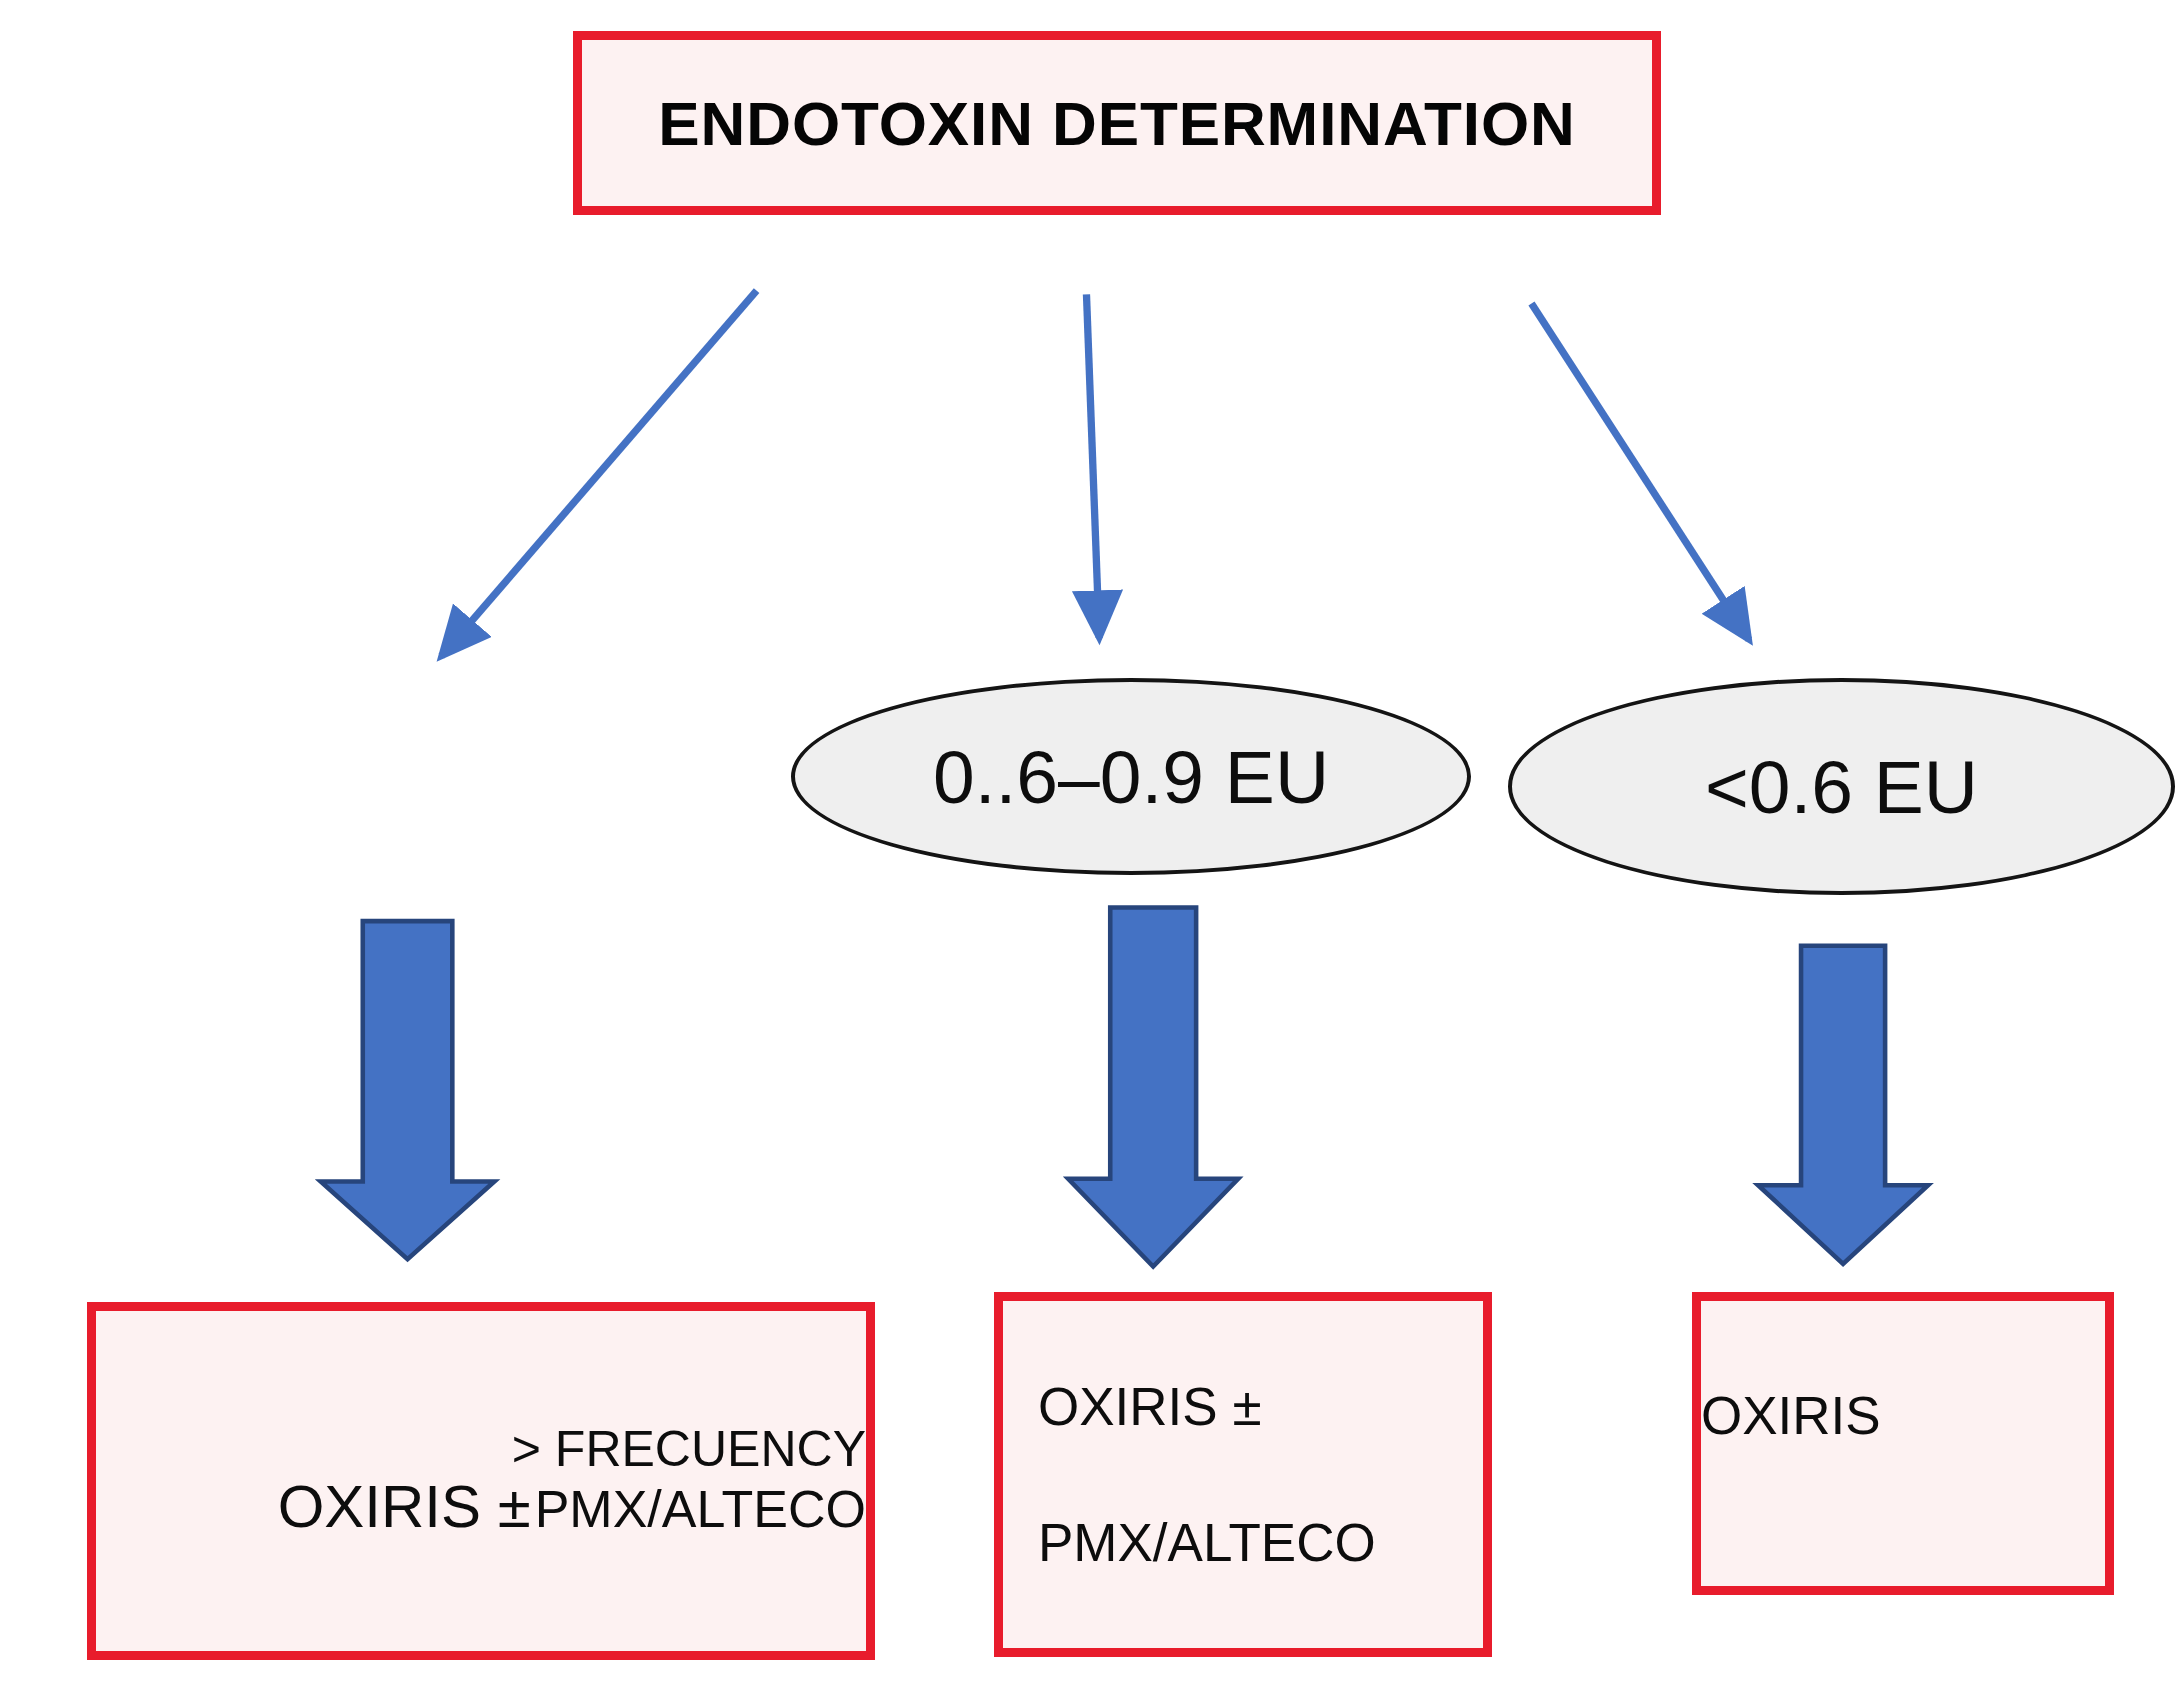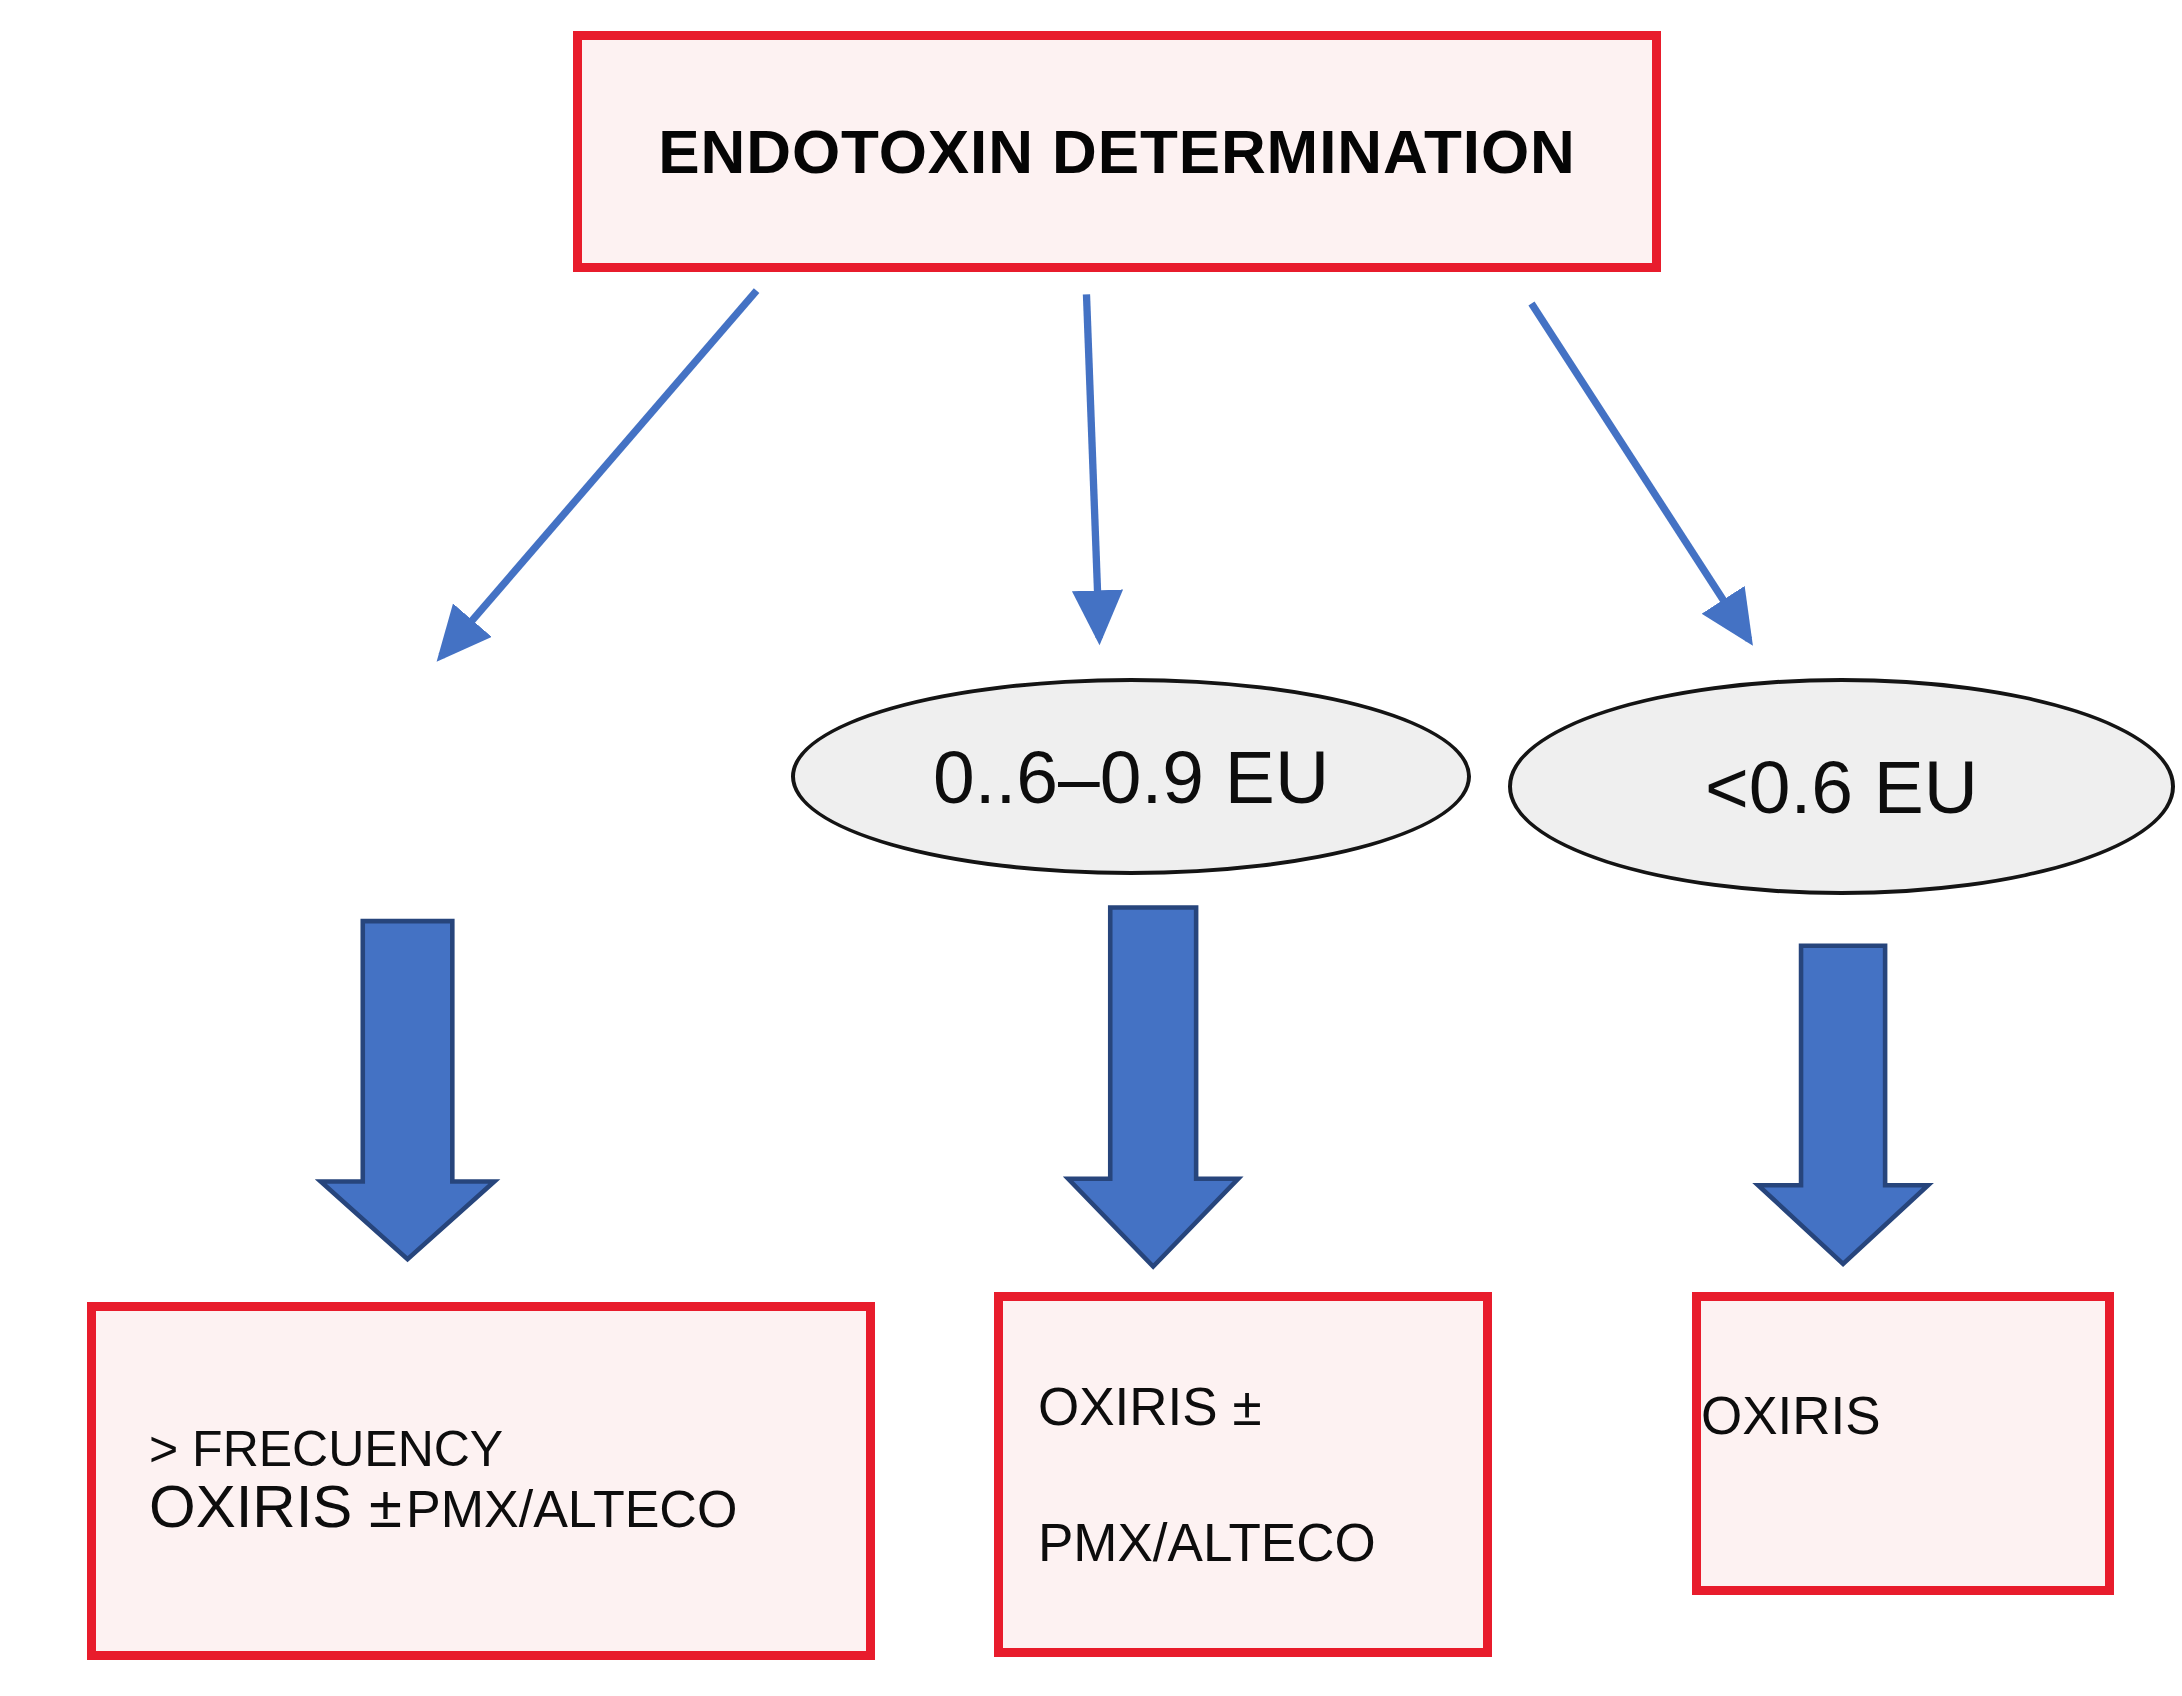--- a/index.html
+++ b/index.html
@@ -27,21 +27,21 @@
   .red-box {
     position: absolute;
     box-sizing: border-box;
     background: #fdf2f2;
     border: 9.1px solid #e81c2c;
   }
   .title-box {
     left: 573px;
     top: 31px;
     width: 1088px;
-    height: 241px;
+    height: 184px;
     display: flex;
     align-items: center;
     justify-content: center;
     font-size: 62px;
     font-weight: 700;
     letter-spacing: 0.9px;
     color: #050505;
   }
   .ellipse {
     position: absolute;
@@ -65,20 +65,21 @@
     display: flex;
     flex-direction: column;
     justify-content: center;
   }
   .outcome-high {
     left: 87px;
     top: 1302px;
     width: 788px;
     height: 358px;
     padding-left: 53px;
+    align-items: flex-end;
   }
   .outcome-mid {
     left: 994px;
     top: 1292px;
     width: 498px;
     height: 365px;
     padding-left: 35px;
     gap: 80px;
   }
   .outcome-low {

